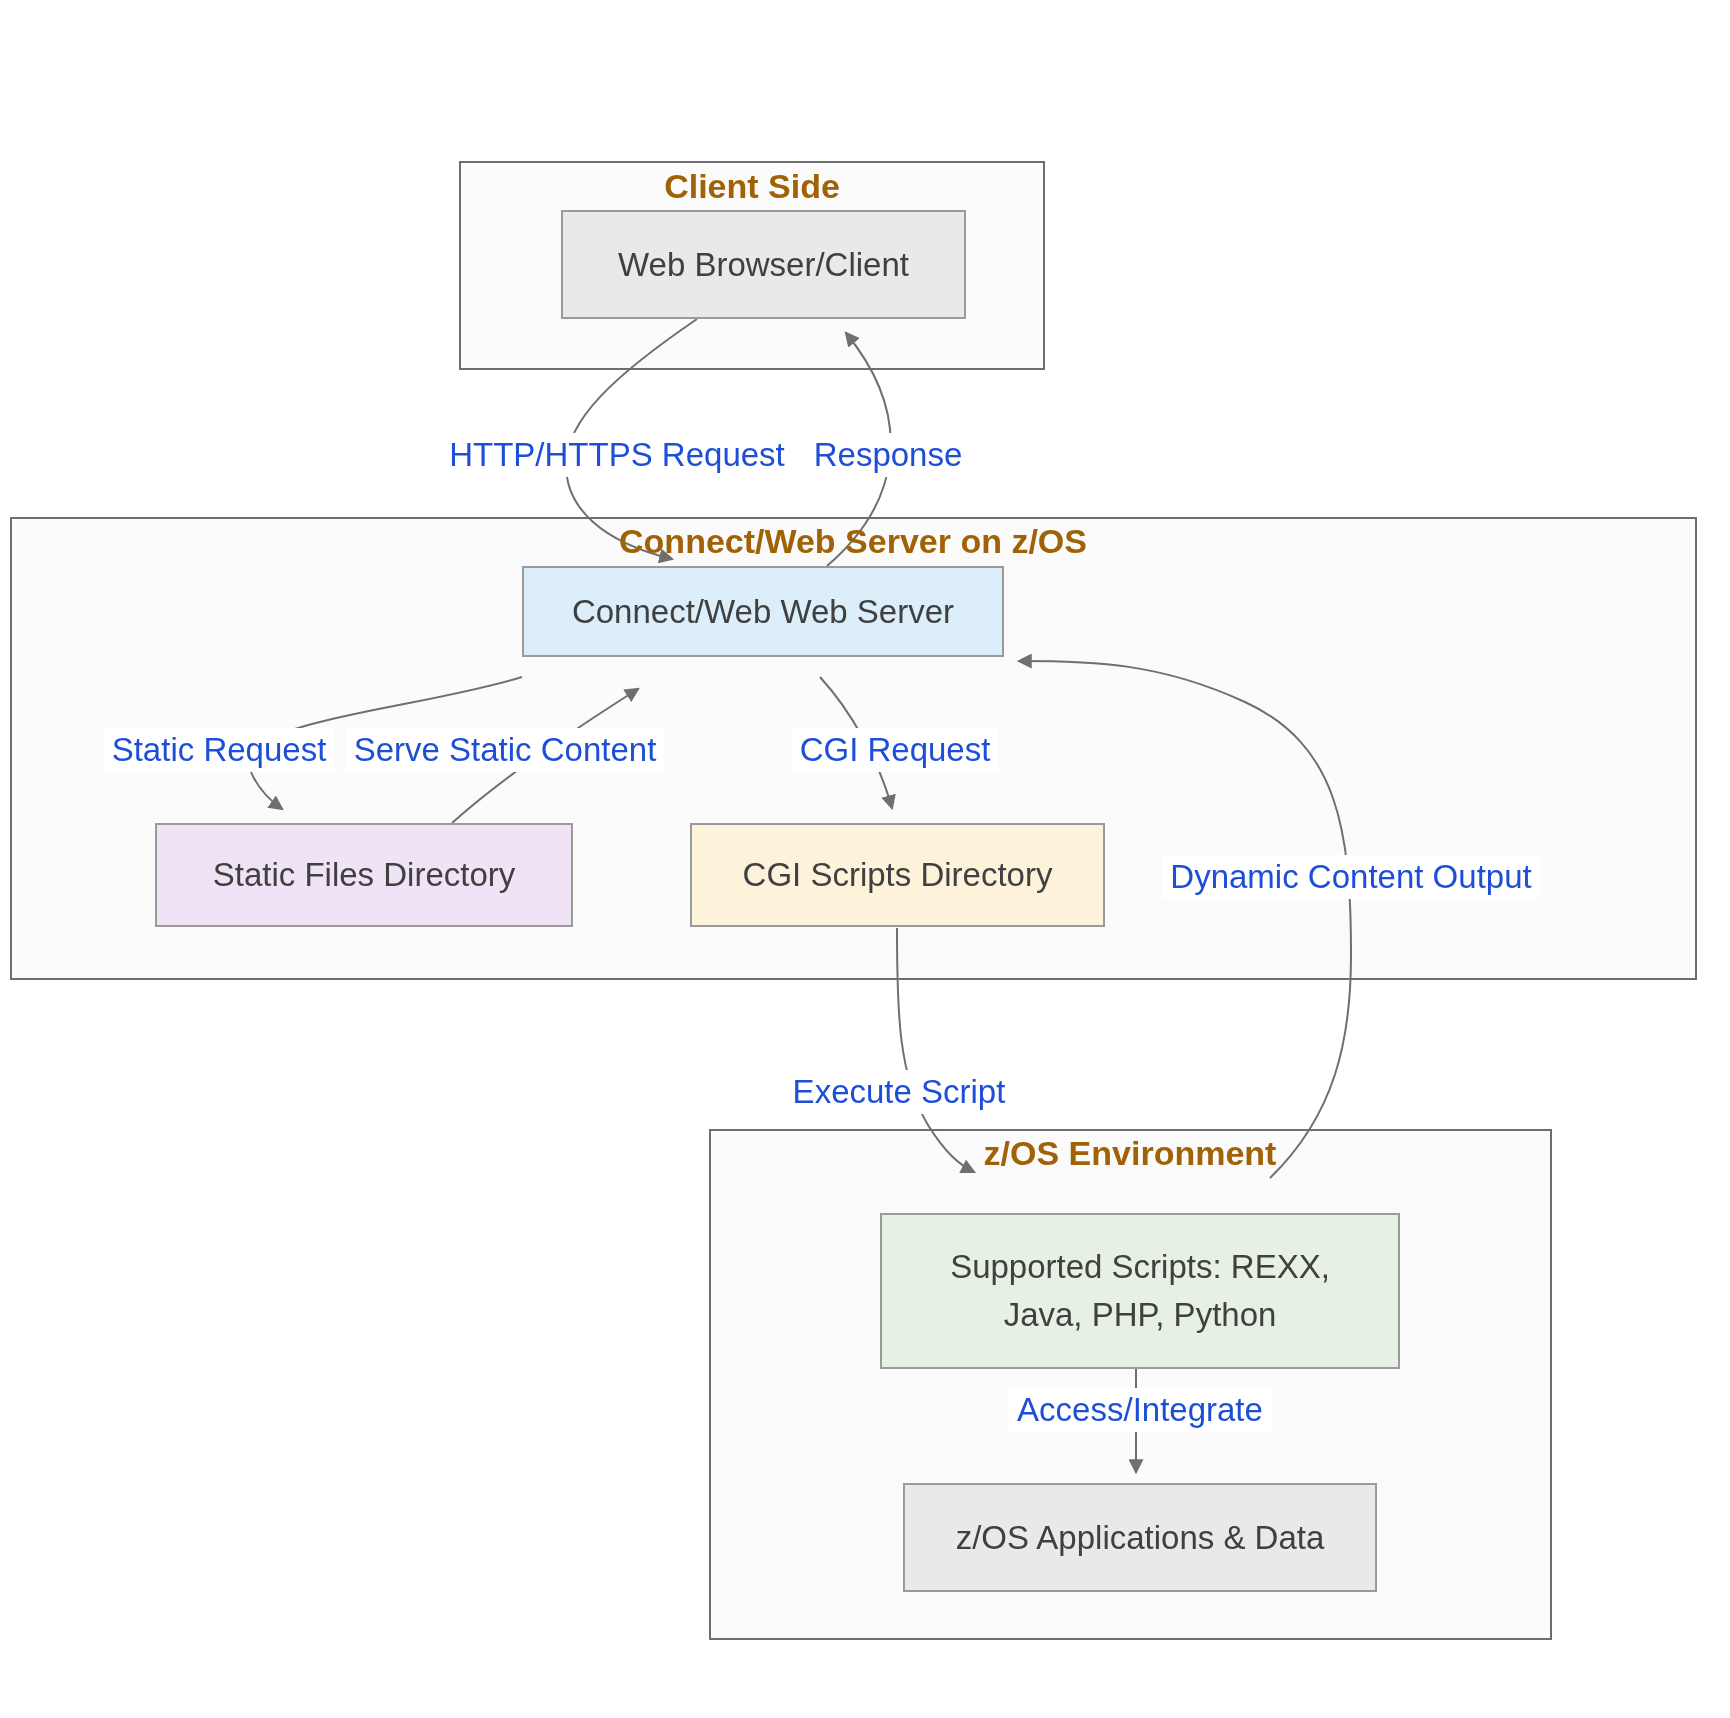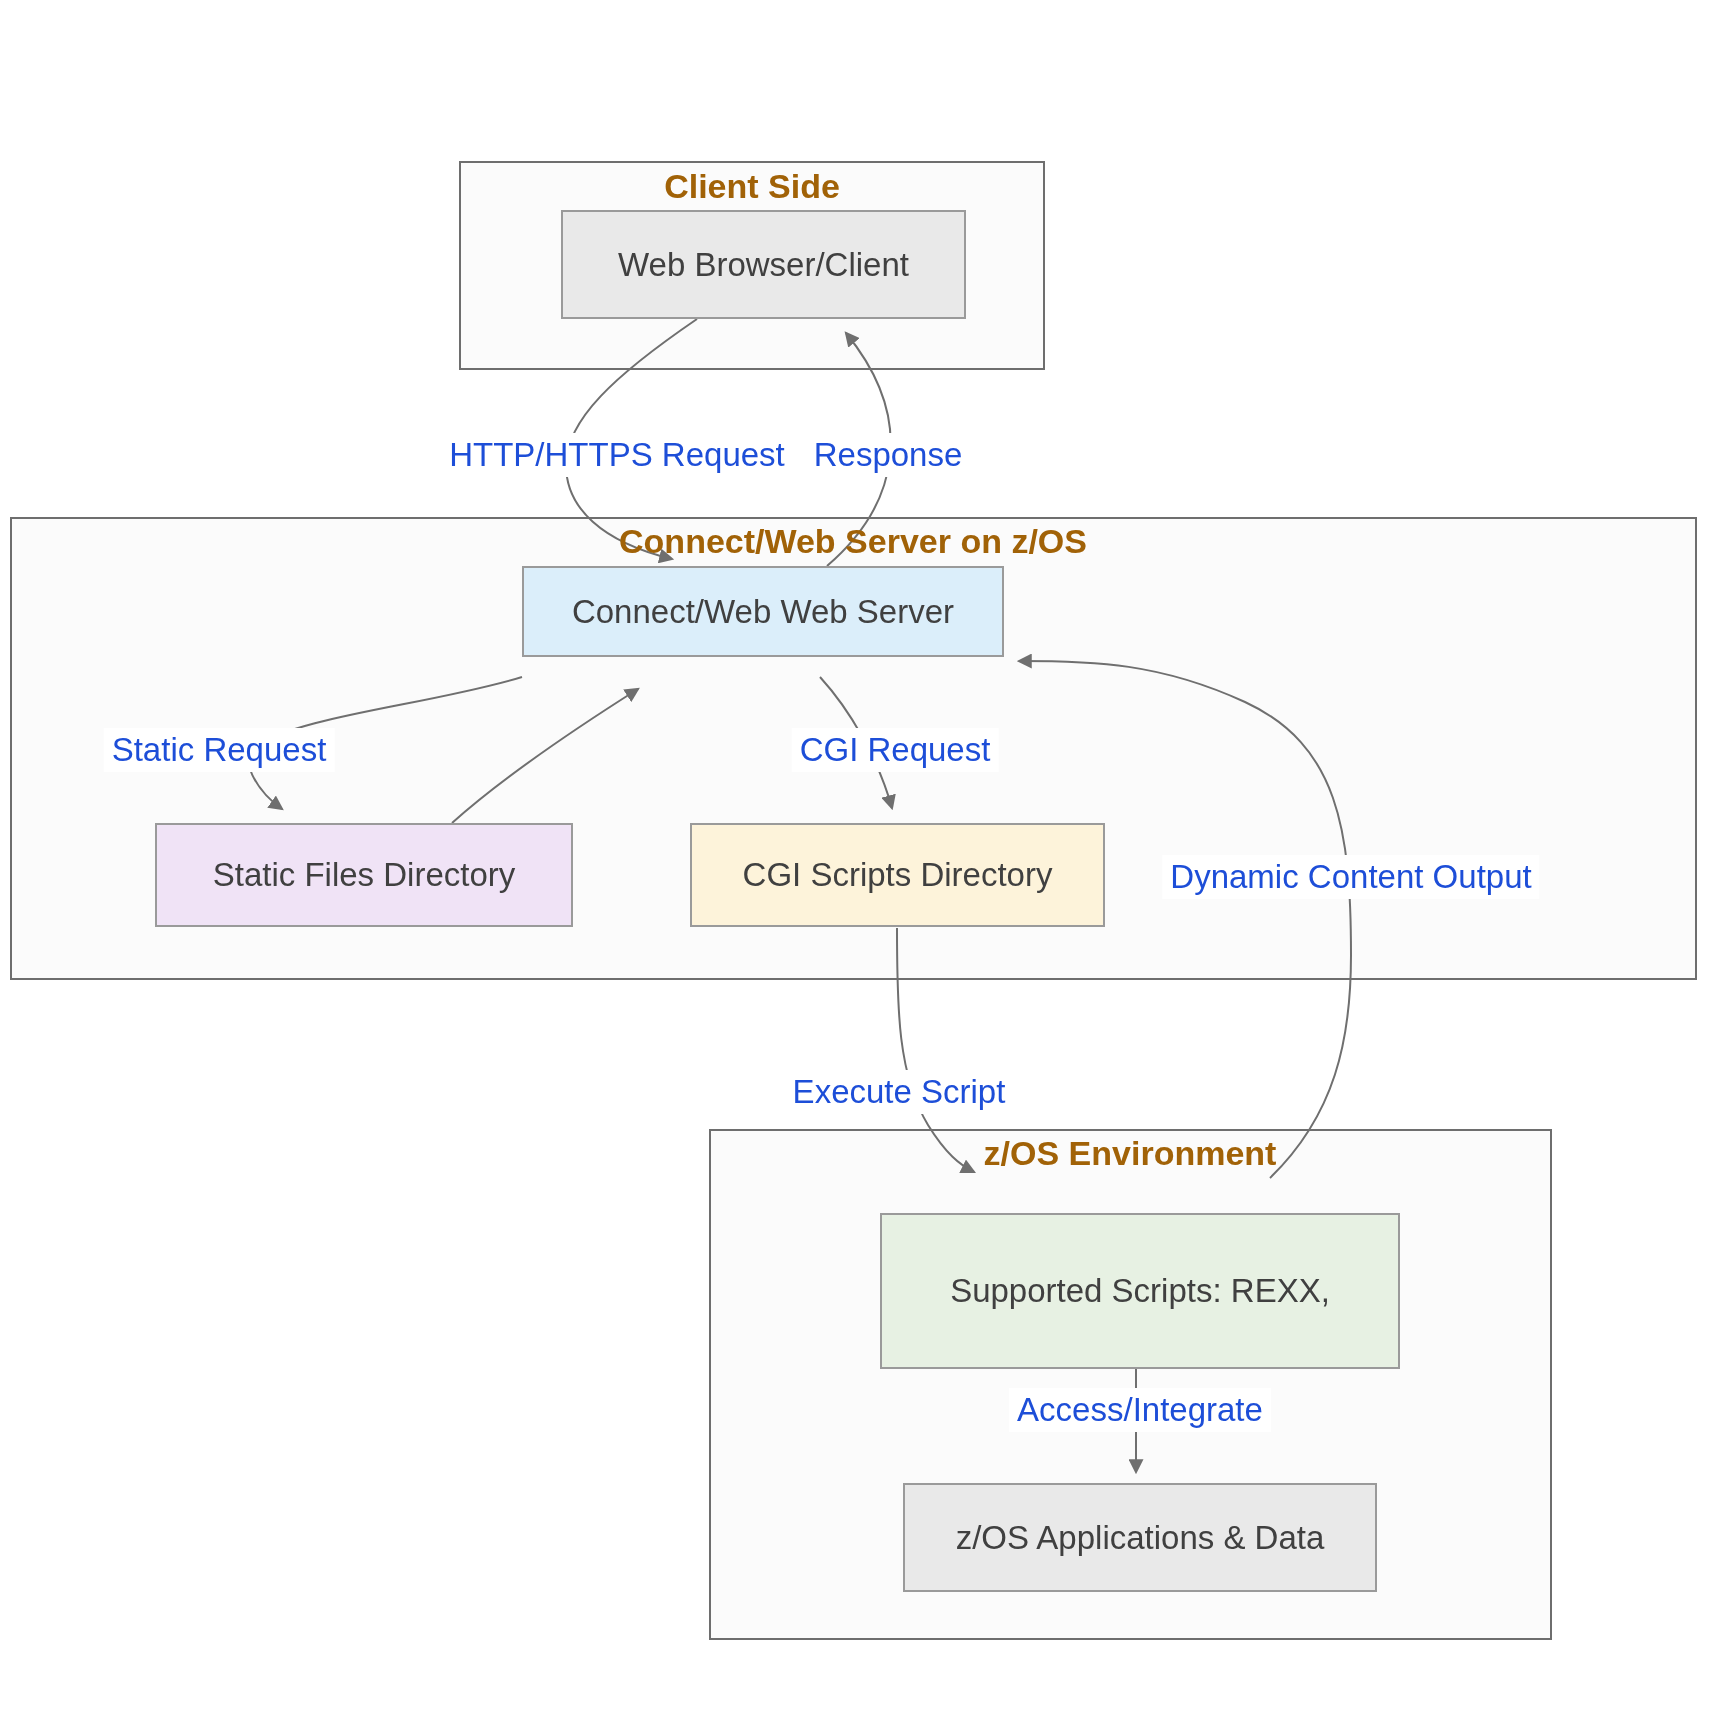--- a/index.html
+++ b/index.html
@@ -68,27 +68,29 @@
   <div class="node" style="left:155px;top:823px;width:418px;height:104px;background:#f0e3f6;">
     <span>Static Files Directory</span>
   </div>
 
   <div class="node" style="left:690px;top:823px;width:415px;height:104px;background:#fdf3da;">
     <span>CGI Scripts Directory</span>
   </div>
 
   <div class="node" style="left:880px;top:1179px;width:520px;height:156px;background:#e7f1e3;margin-top:34px;">
     <span>Supported Scripts: REXX,</span>
+    <span>Java, PHP, Python</span>
   </div>
 
   <div class="node" style="left:903px;top:1483px;width:474px;height:109px;background:#e9e9e9;">
     <span>z/OS Applications &amp; Data</span>
   </div>
 
   <div class="edge-label" style="left:617px;top:455px;">HTTP/HTTPS Request</div>
   <div class="edge-label" style="left:888px;top:455px;">Response</div>
   <div class="edge-label" style="left:219px;top:750px;">Static Request</div>
+  <div class="edge-label" style="left:505px;top:750px;">Serve Static Content</div>
   <div class="edge-label" style="left:895px;top:750px;">CGI Request</div>
   <div class="edge-label" style="left:1351px;top:877px;">Dynamic Content Output</div>
   <div class="edge-label" style="left:899px;top:1092px;">Execute Script</div>
   <div class="edge-label" style="left:1140px;top:1410px;">Access/Integrate</div>
 
 </div>
 
 </body></html>

